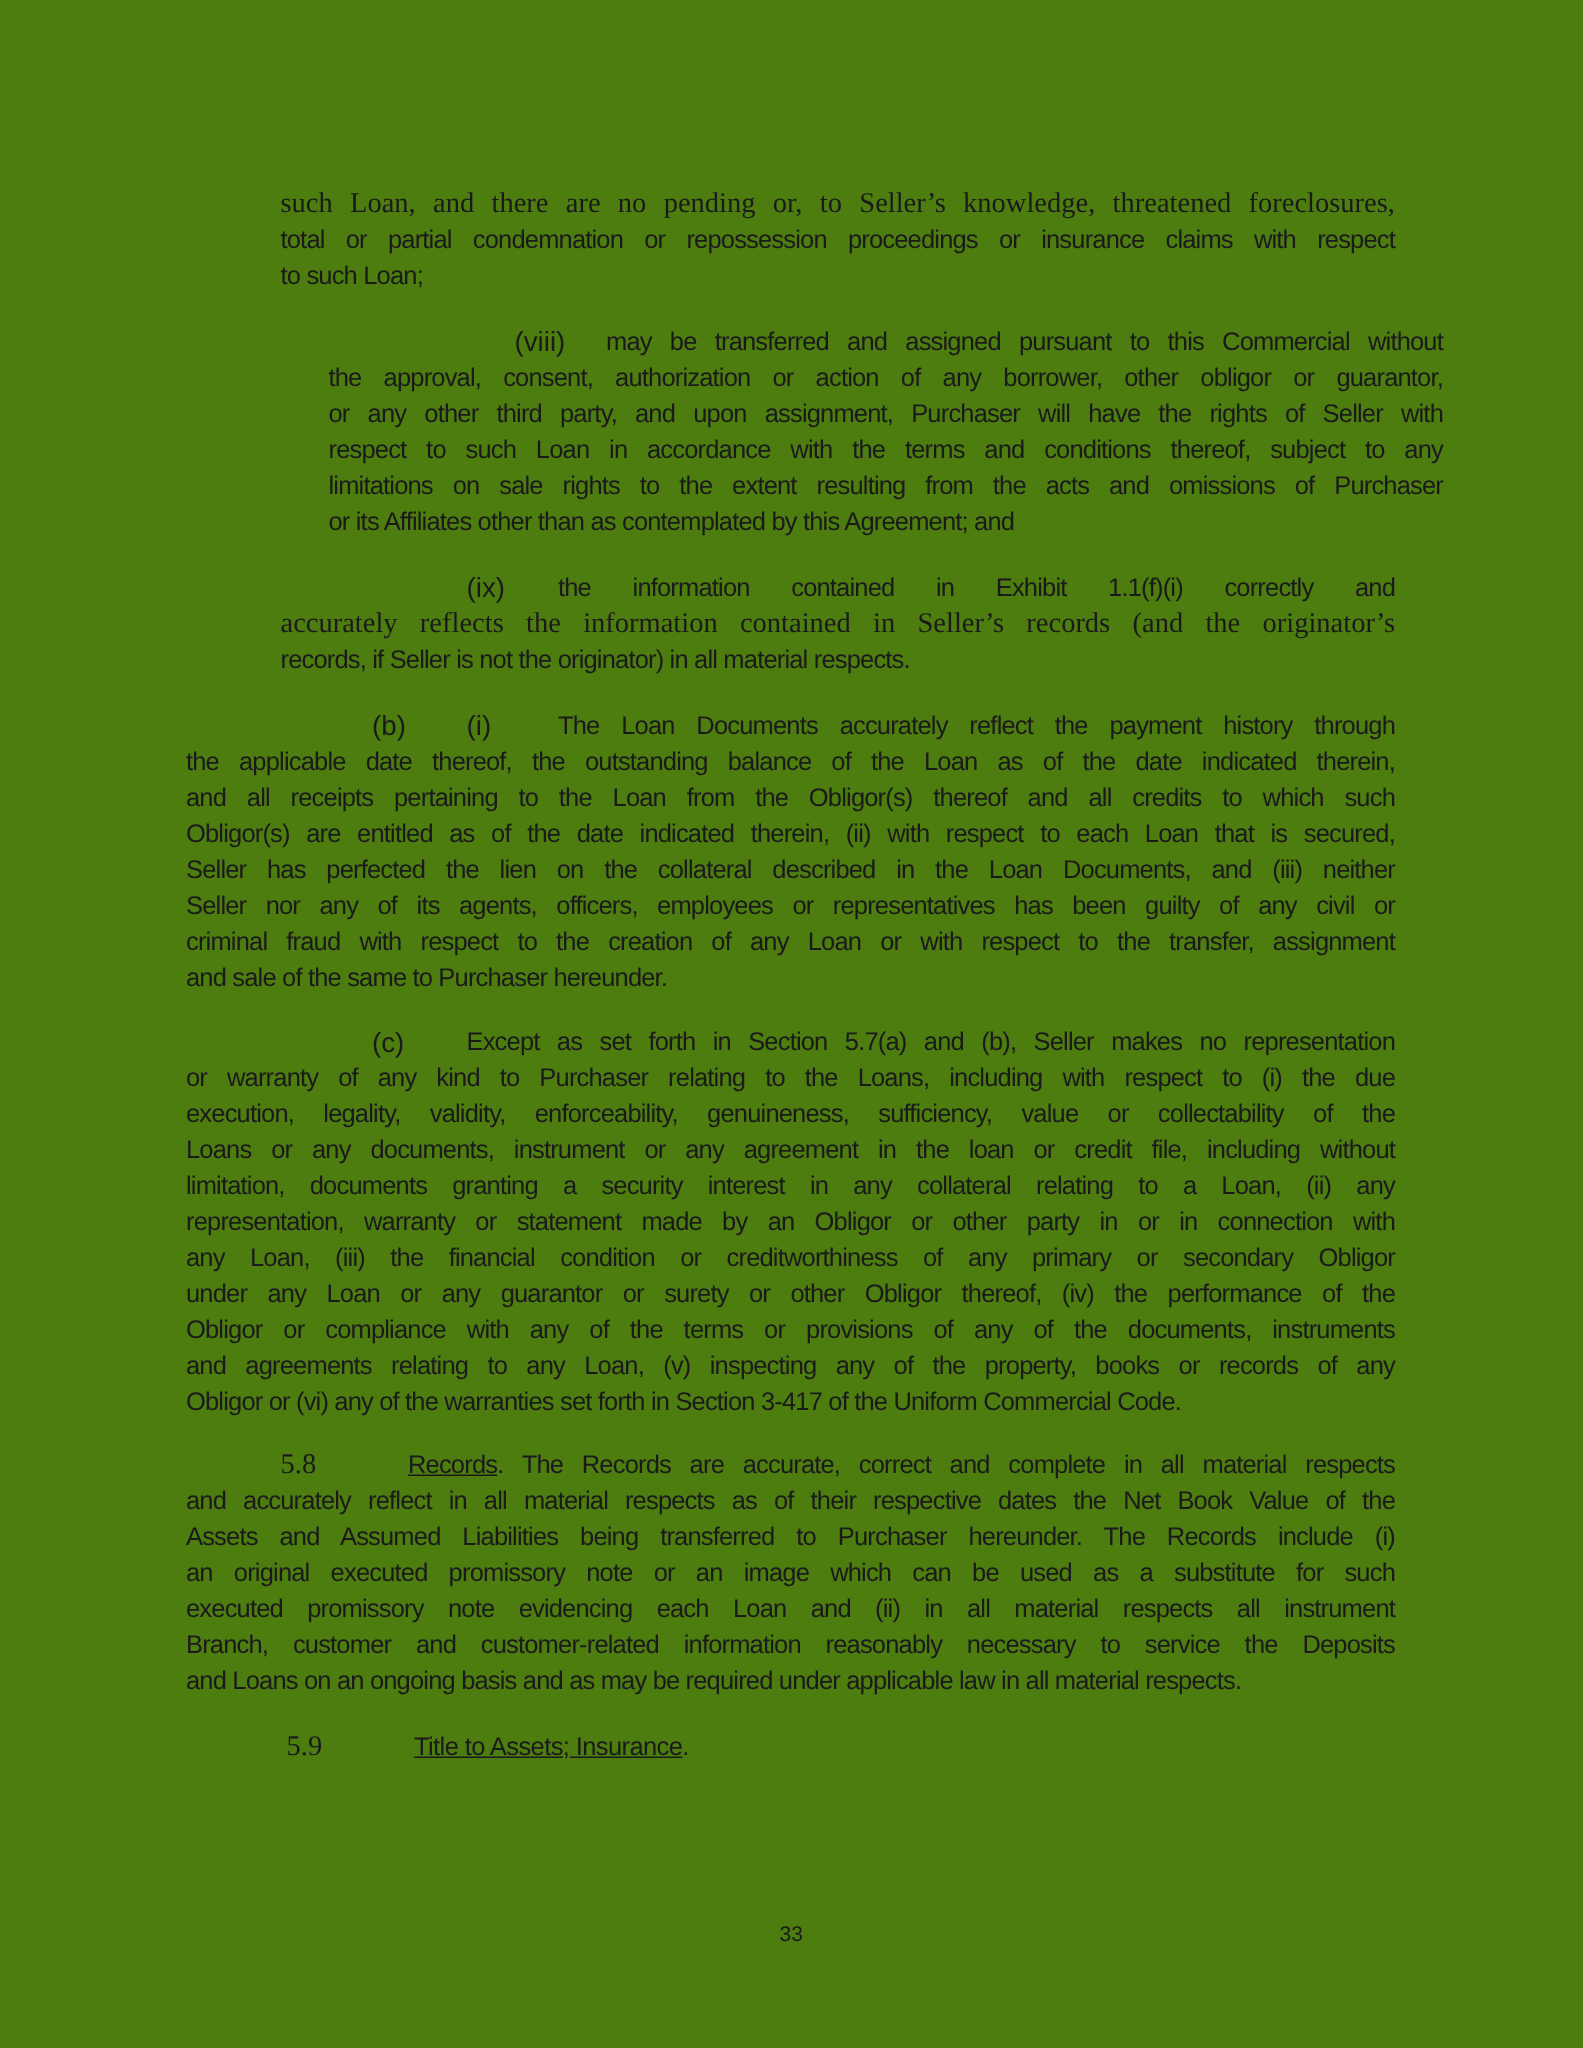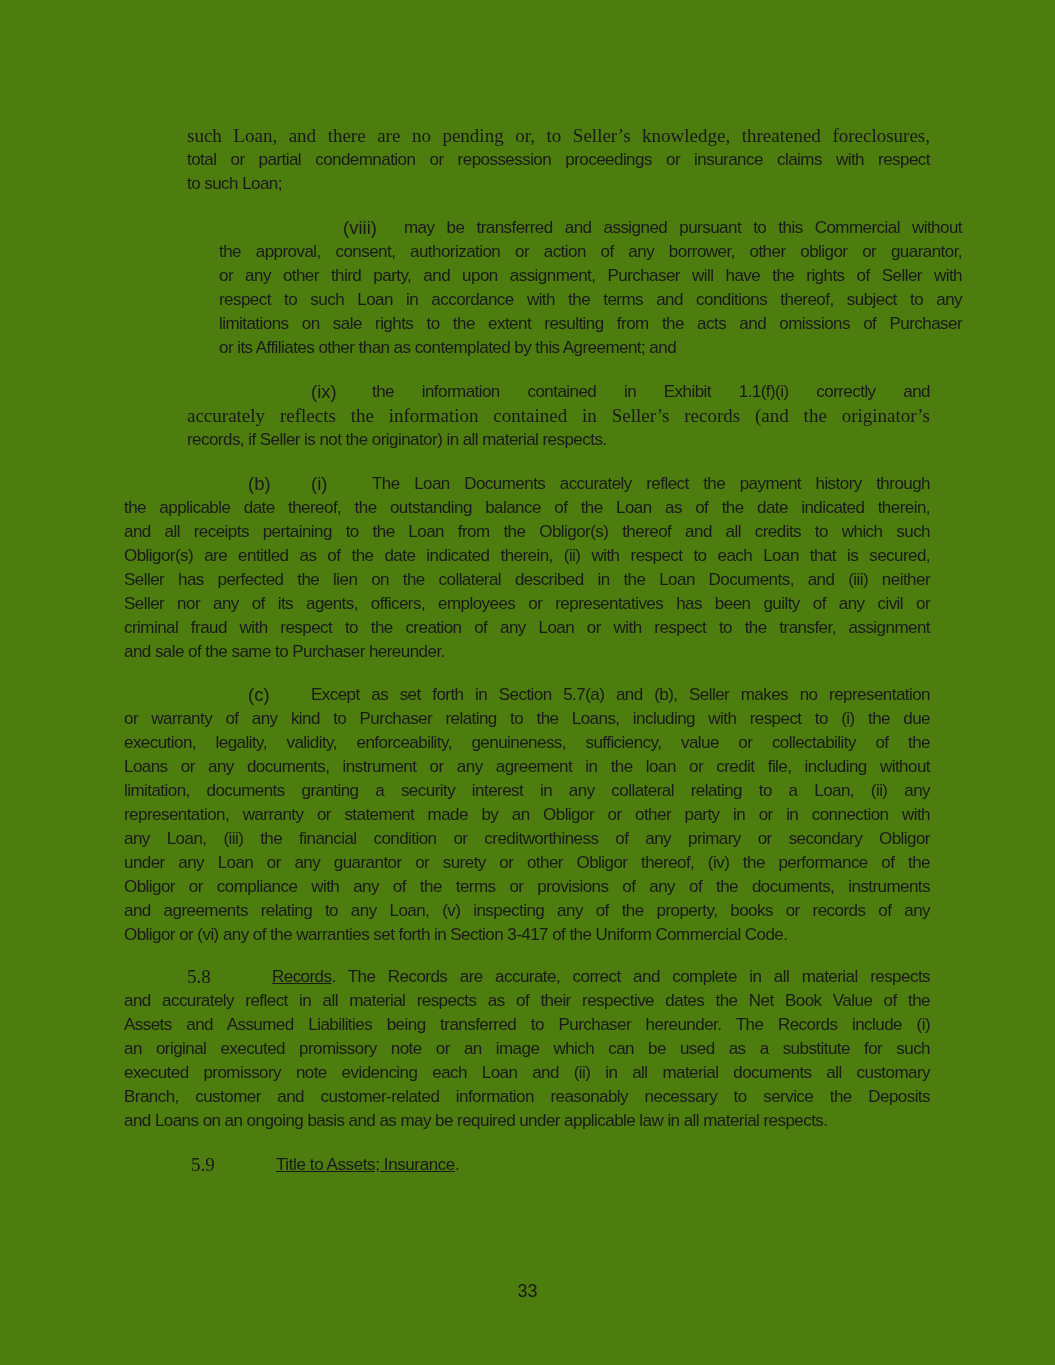--- a/index.html
+++ b/index.html
@@ -10,21 +10,21 @@
       font-family: "Liberation Sans Narrow", "Liberation Sans", sans-serif;
       font-size: 18.5px;
       line-height: 24px;
       white-space: nowrap;
       transform-origin: left top;
     }
     .serif { font-family: "Liberation Serif", serif; font-size: 19px; }
     .block { position: absolute; }
     .ul { text-decoration: underline; margin-left: 24px; }
     .pagenum { position: absolute; left: 0; width: 1055px; top: 1281px; text-align: center;
-      font-family: "Liberation Sans", sans-serif; font-size: 18px; }
+      font-family: "Liberation Sans", sans-serif; font-size: 14px; }
     .jline { display: block; height: 24px; white-space: nowrap; overflow: visible;
       font-family: "Liberation Sans", sans-serif; font-size: 17px; line-height: 24px;
       letter-spacing: -0.55px; text-align: justify; text-align-last: justify; }
     .jline.last { text-align-last: left; }
     .jline.serif { font-family: "Liberation Serif", serif; font-size: 19px; letter-spacing: 0; }
   </style>
 </head>
 <body>
 
 <div class="page">
@@ -89,21 +89,21 @@
   </div>
 
   <div class="block" style="left:124px; top:965px; width:806px;">
     <div style="height:24px; position:relative;">
       <span class="line serif" style="left:63px; top:0;">5.8</span>
       <span class="jline" style="position:absolute; left:124px; width:682px; top:0; text-align-last:justify;"><span class="ul">Records</span><span>.  The Records are accurate, correct and complete in all material respects</span></span>
     </div>
     <span class="jline">and accurately reflect in all material respects as of their respective dates the Net Book Value of the</span>
     <span class="jline">Assets and Assumed Liabilities being transferred to Purchaser hereunder.  The Records include (i)</span>
     <span class="jline">an original executed promissory note or an image which can be used as a substitute for such</span>
-    <span class="jline">executed promissory note evidencing each Loan and (ii) in all material documents all customary</span>
+    <span class="jline">executed promissory note evidencing each Loan and (ii) in all material respects all instrument</span>
     <span class="jline">Branch, customer and customer-related information reasonably necessary to service the Deposits</span>
     <span class="jline last">and Loans on an ongoing basis and as may be required under applicable law in all material respects.</span>
   </div>
 
   <div class="block" style="left:128px; top:1153px; width:806px; height:24px;">
     <span class="line serif" style="left:63px; top:0;">5.9</span>
     <span class="line" style="left:124px; top:0; font-family:'Liberation Sans', sans-serif; font-size:17px; letter-spacing:-0.4px;"><span class="ul">Title to Assets; Insurance</span><span>.</span></span>
   </div>
 
   <div class="pagenum">33</div>

